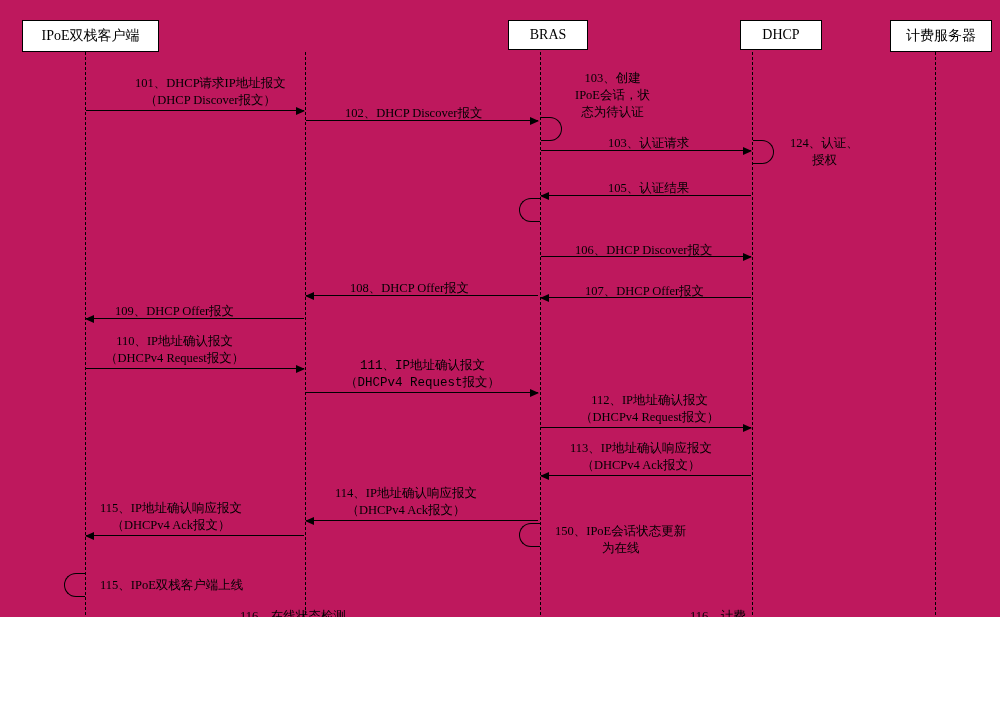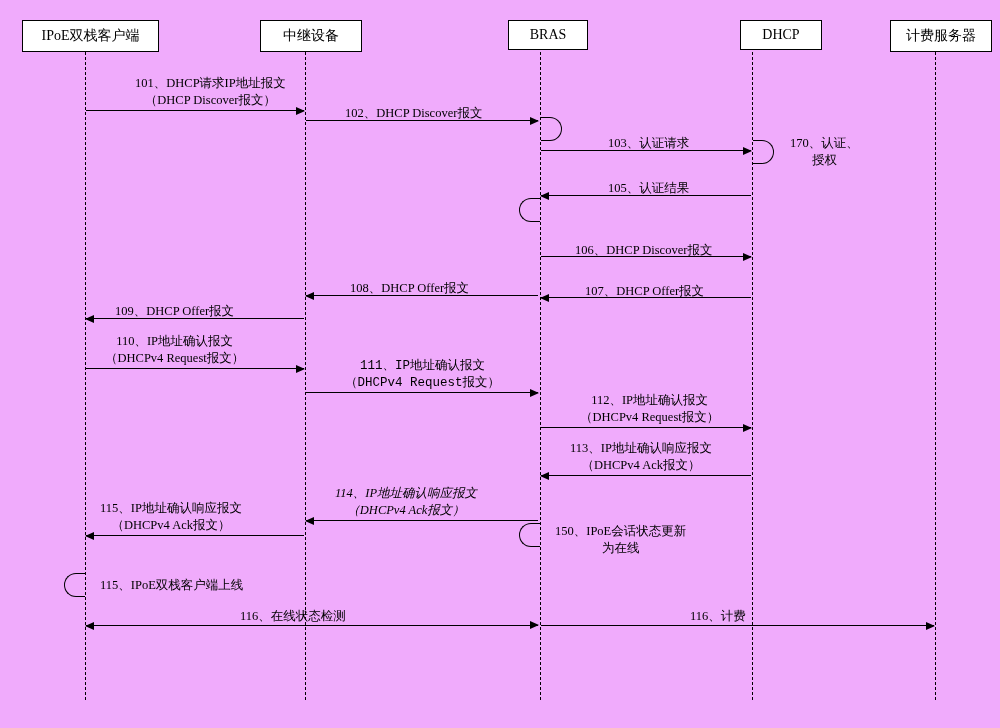--- a/index.html
+++ b/index.html
@@ -6,22 +6,22 @@
     margin: 0;
     padding: 0;
     background: #fff;
     font-family: "SimSun", "Songti SC", serif;
     font-size: 13px;
     color: #000;
   }
   .diagram {
     position: relative;
     width: 1000px;
-    height: 728px;
-    background: #f0abfc;
+    height: 617px;
+    background: #be185d;
   }
   .participant-box {
     position: absolute;
     top: 20px;
     border: 1.5px solid #000;
     padding: 6px 10px;
     text-align: center;
     background: #fff;
     font-size: 14px;
     white-space: nowrap;
@@ -79,48 +79,52 @@
     border-top-right-radius: 12px;
     border-bottom-right-radius: 12px;
   }
 </style>
 </head>
 <body>
 
 <div class="diagram">
 
   <div class="participant-box" style="left:22px; width:115px;">IPoE双栈客户端</div>
-  <div class="participant-box" style="left:260px; width:80px;">中继设备</div>
   <div class="participant-box" style="left:508px; width:58px;">BRAS</div>
   <div class="participant-box" style="left:720px; width:60px;margin-left:20px;">DHCP</div>
   <div class="participant-box" style="left:890px; width:80px;">计费服务器</div>
 
   <div class="lifeline" style="left:85px;"></div>
   <div class="lifeline" style="left:305px;"></div>
   <div class="lifeline" style="left:540px;"></div>
   <div class="lifeline" style="left:752px;"></div>
   <div class="lifeline" style="left:935px;"></div>
 
   <div class="msg-label" style="left:95px; top:75px;margin-left:40px;">
     <span>101、DHCP请求IP地址报文</span><br>
     <span>（DHCP Discover报文）</span>
   </div>
   <div class="arrow right" style="left:86px; top:110px; width:218px;"></div>
 
   <div class="msg-label" style="left:345px; top:105px;">102、DHCP Discover报文</div>
   <div class="arrow right" style="left:306px; top:120px; width:232px;"></div>
 
+  <div class="msg-label" style="left:575px; top:70px;">
+    <span>103、创建</span><br>
+    <span>IPoE会话，状</span><br>
+    <span>态为待认证</span>
+  </div>
   <div class="selfloop right-side" style="left:541px; top:117px;"></div>
 
   <div class="msg-label" style="left:608px; top:135px;">103、认证请求</div>
   <div class="arrow right" style="left:541px; top:150px; width:210px;"></div>
 
   <div class="selfloop right-side" style="left:753px; top:140px;"></div>
   <div class="msg-label" style="left:790px; top:135px;">
-    <span>170、认证、</span><br>
+    <span>124、认证、</span><br>
     <span>授权</span>
   </div>
 
   <div class="msg-label" style="left:608px; top:180px;">105、认证结果</div>
   <div class="arrow left" style="left:541px; top:195px; width:210px;"></div>
 
   <div class="selfloop" style="left:519px; top:198px;"></div>
 
   <div class="msg-label" style="left:575px; top:242px;font-family:Liberation Serif, serif;">106、DHCP Discover报文</div>
   <div class="arrow right" style="left:541px; top:256px; width:210px;"></div>
@@ -151,21 +155,21 @@
     <span>（DHCPv4 Request报文）</span>
   </div>
   <div class="arrow right" style="left:541px; top:427px; width:210px;"></div>
 
   <div class="msg-label" style="left:570px; top:440px;">
     <span>113、IP地址确认响应报文</span><br>
     <span>（DHCPv4 Ack报文）</span>
   </div>
   <div class="arrow left" style="left:541px; top:475px; width:210px;"></div>
 
-  <div class="msg-label" style="left:335px; top:485px;font-style:italic;">
+  <div class="msg-label" style="left:335px; top:485px;">
     <span>114、IP地址确认响应报文</span><br>
     <span>（DHCPv4 Ack报文）</span>
   </div>
   <div class="arrow left" style="left:306px; top:520px; width:232px;"></div>
 
   <div class="msg-label" style="left:100px; top:500px;">
     <span>115、IP地址确认响应报文</span><br>
     <span>（DHCPv4 Ack报文）</span>
   </div>
   <div class="arrow left" style="left:86px; top:535px; width:218px;"></div>

